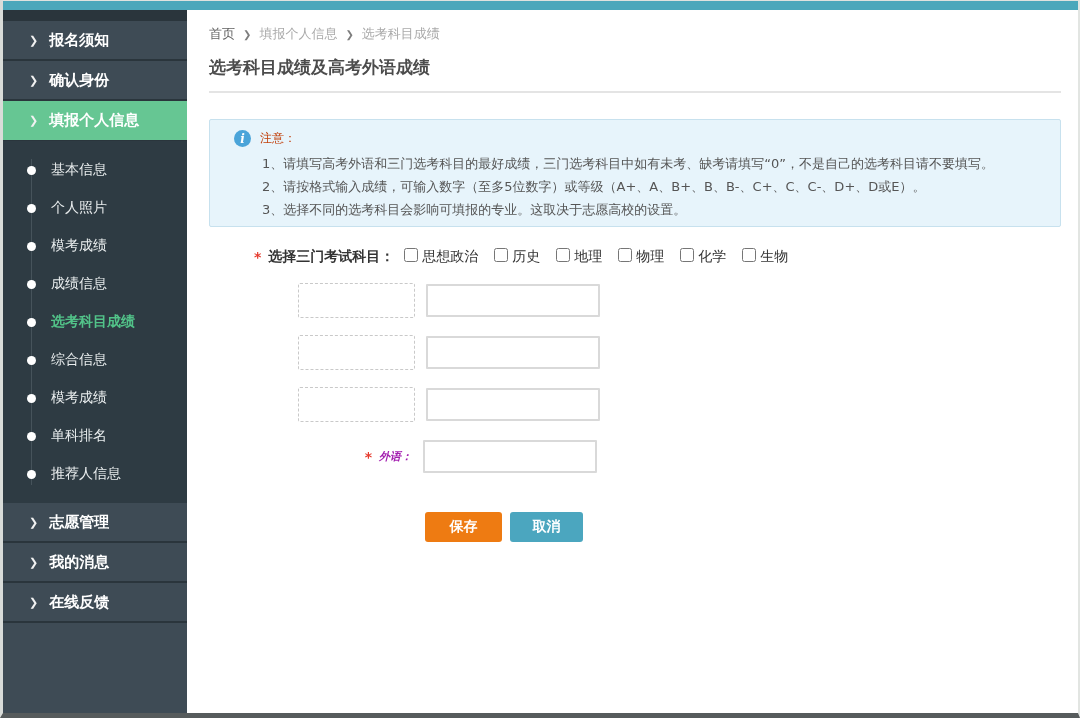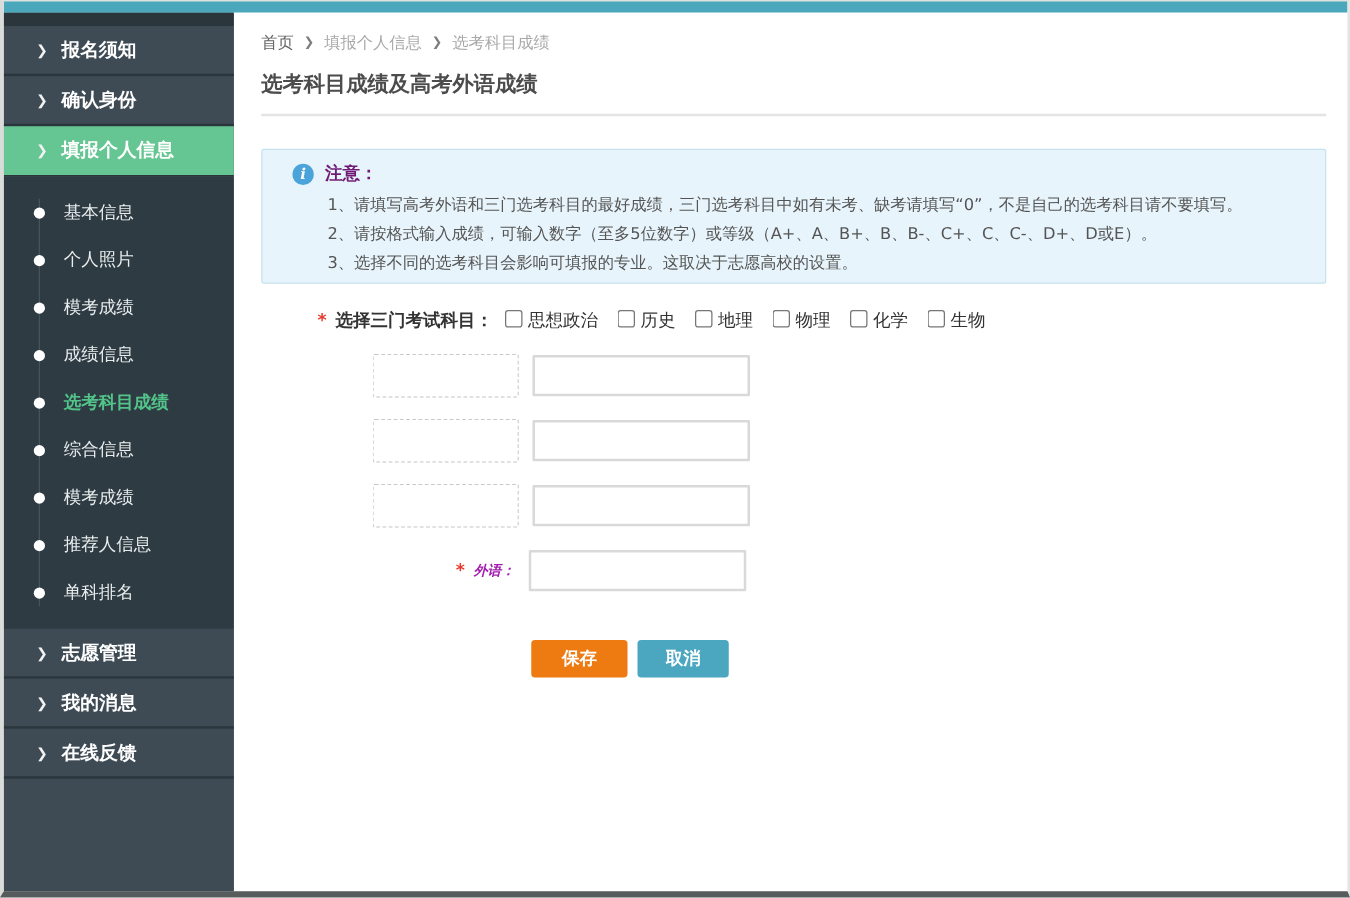--- a/index.html
+++ b/index.html
@@ -71,21 +71,21 @@
     background: #e7f4fb; border: 1px solid #c7e1ee; border-radius: 2px;
     padding: 10px 10px 0 24px; position: relative;
   }
   .notice-head { display: flex; align-items: center; gap: 9px; }
   .info-icon {
     width: 17px; height: 17px; border-radius: 50%; background: #4aa4d9;
     color: #ffffff; font-size: 12px; font-weight: bold; font-style: italic;
     font-family: "DejaVu Serif", serif;
     display: flex; align-items: center; justify-content: center; flex: 0 0 auto;
   }
-  .notice-title { color: #701a75; font-size: 14px; font-weight: bold; }
+  .notice-title { color: #c2410c; font-size: 12px; font-weight: normal; }
   .notice-lines { margin: 5px 0 0 28px; }
   .notice-line { font-size: 13px; color: #555555; line-height: 23px; }
   
   .subjects-row { display: flex; align-items: center; margin: 21px 0 0 45px; }
   .req { color: #e63b2e; font-size: 14px; margin-right: 7px; font-weight: bold; }
   .subjects-label { font-size: 14px; font-weight: bold; color: #333333; }
   .checkbox-groups { display: flex; align-items: center; gap: 16px; margin-left: 10px; }
   .cbx-group { display: flex; align-items: flex-start; gap: 4px; cursor: pointer; }
   .cbx-group input { width: 14px; height: 14px; cursor: pointer; }
   .cbx-group .cbx-label { font-size: 14px; color: #333333; }
@@ -160,25 +160,25 @@
     <div class="sub-item">
       <span class="dot"></span>
       <span>综合信息</span>
     </div>
     <div class="sub-item">
       <span class="dot"></span>
       <span>模考成绩</span>
     </div>
     <div class="sub-item">
       <span class="dot"></span>
+      <span>单科排名</span>
+    </div>
+    <div class="sub-item">
+      <span class="dot"></span>
       <span>推荐人信息</span>
-    </div>
-    <div class="sub-item">
-      <span class="dot"></span>
-      <span>单科排名</span>
     </div>
   </div>
 
   <div class="side-item">
     <span class="chev">❯</span>
     <span>志愿管理</span>
   </div>
   <div class="side-item">
     <span class="chev">❯</span>
     <span>我的消息</span>

